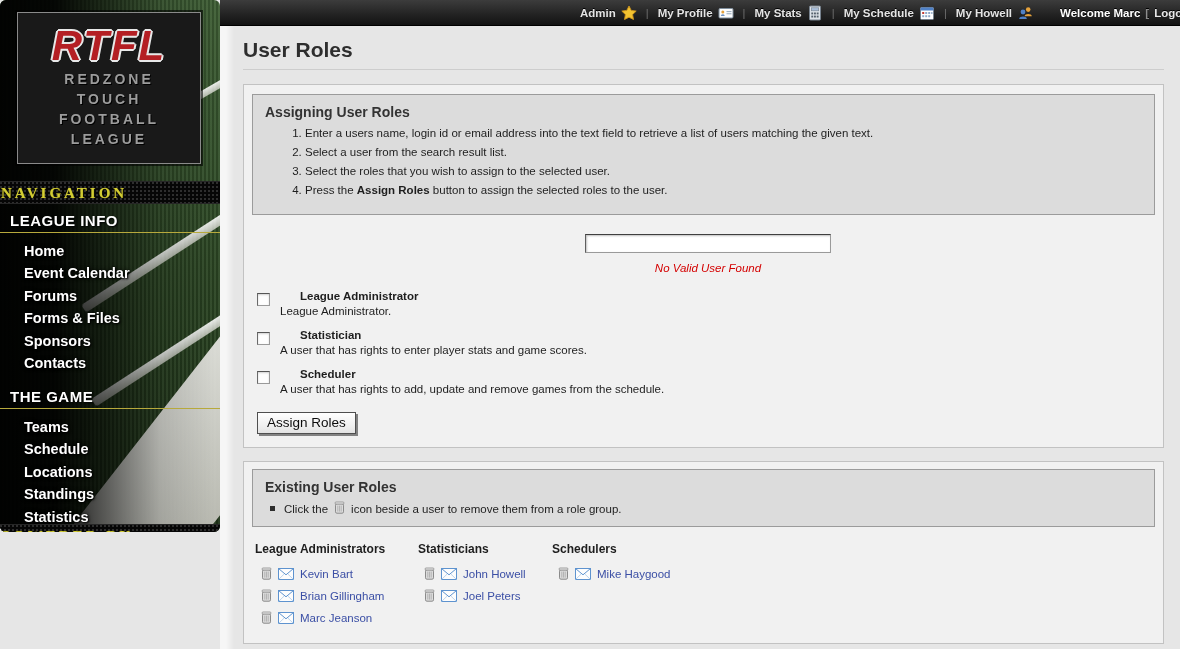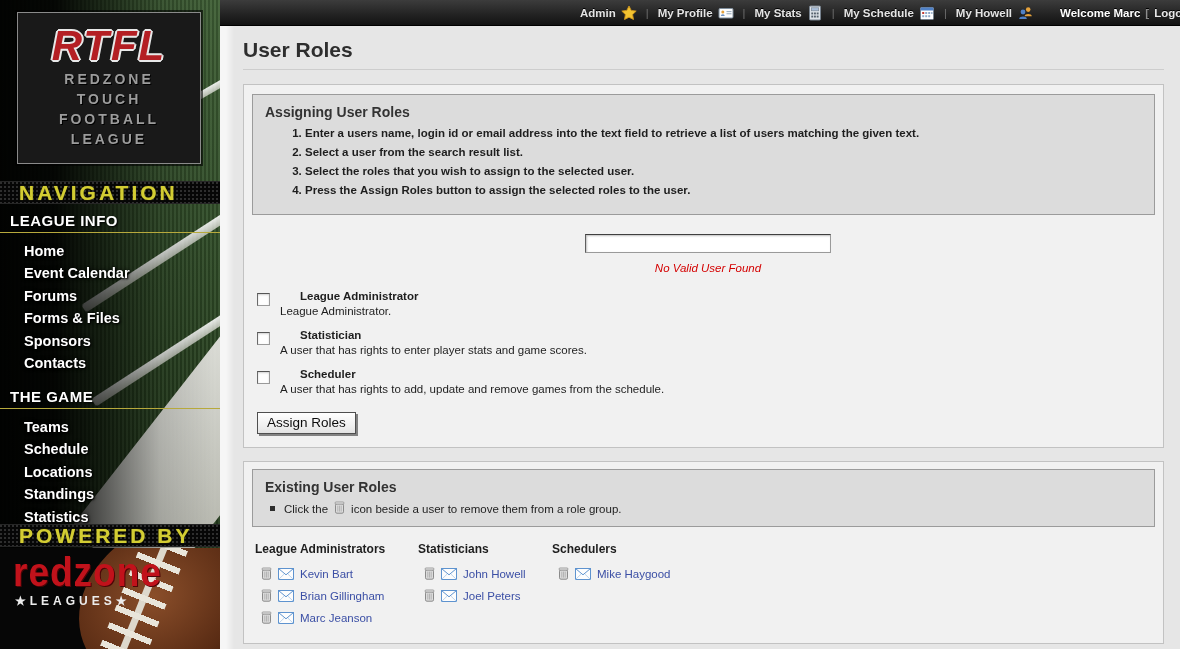--- a/index.html
+++ b/index.html
@@ -4,25 +4,26 @@
 <style>
   * { box-sizing: border-box; }
   html,body { margin:0; padding:0; }
   body {
     width:1180px; height:649px; position:relative; overflow:hidden;
     font-family:"Liberation Sans", sans-serif; background:#e6e6e6;
   }
 
   
   .sidebar {
-    position:absolute; left:0; top:0; width:220px; height:649px; overflow:hidden;
+    position:absolute; left:0; top:0; width:220px; height:532px; overflow:hidden;
     background-color:#35502c;
     background-image:
       repeating-linear-gradient(90deg, rgba(0,0,0,.14) 0 2px, rgba(255,255,255,.05) 2px 4px),
       linear-gradient(160deg, #44663a 0%, #2c4724 55%, #1f3319 100%);
+    border-radius: 6px;
   }
   .sidebar .shade {
     position:absolute; inset:0; z-index:2;
     background:linear-gradient(90deg, rgba(0,0,0,.97) 0px, rgba(0,0,0,.93) 55px, rgba(0,0,0,.55) 110px, rgba(0,0,0,.18) 160px, rgba(0,0,0,0) 215px);
   }
   .yl { position:absolute; z-index:1; background:linear-gradient(rgba(255,255,255,.9), rgba(225,225,218,.75)); border-radius:3px; filter:blur(.4px); }
   .yl0 { width:100px; height:7px; top:98px;  left:140px; transform:rotate(-30deg); }
   .yl1 { width:170px; height:9px; top:258px; left:70px;  transform:rotate(-33deg); }
   .yl2 { width:170px; height:9px; top:352px; left:80px;  transform:rotate(-33deg); }
   .stripe { position:absolute; z-index:1; width:300px; height:110px; top:390px; left:55px; transform:rotate(-52deg); background:linear-gradient(#e3e3de, #c2c2ba); opacity:.95; border-radius:10px; }
@@ -39,22 +40,22 @@
                 -1px -1px #e8e8e8, 1px 1px #e8e8e8, 1px -1px #e8e8e8, -1px 1px #e8e8e8;
   }
   .logo-line { color:#9c9c9c; font-weight:bold; font-size:14px; line-height:20px; letter-spacing:3px; text-shadow:1px 1px 0 #000; }
 
   .led-bar {
     position:absolute; z-index:4; left:0; width:220px; height:23px; background:#060606;
     background-image:radial-gradient(circle at 1px 1px, #2e2e2e 22%, transparent 24%);
     background-size:4px 4px; border-top:1px solid #262626; border-bottom:1px solid #262626;
   }
   .led-bar span {
-    display:block; padding-left:19px; line-height:22px;
-    font-family:Liberation Sans, sans-serif; font-weight:bold; font-size:21px;
+    display:block; padding-left:1px; line-height:22px;
+    font-family:Liberation Serif, serif; font-weight:bold; font-size:15px;
     color:#d3cd33; letter-spacing:3px; text-shadow:0 0 1px #7a7514;
   }
   .nav-led { top:181px; }
   .powered-led { top:524px; }
 
   .side-section { position:absolute; z-index:3; left:0; width:220px; }
   .sec-league { top:208px; }
   .sec-game   { top:384px; }
   .side-section h3 {
     margin:0; padding:4px 0 3px 10px; font-size:15px; color:#fff; letter-spacing:.5px;
@@ -91,21 +92,21 @@
   .page { padding:10px 16px 0 23px; }
   h1.page-title { margin:2px 0 7px; font-size:21px; color:#2e2e2e; }
   .title-rule { border:0; border-top:1px solid #cdcdcd; margin:0; }
 
   .panel { border:1px solid #c2c2c2; background:#f1f1f1; }
   .panel-a { margin-top:14px; padding:9px 8px 13px; }
   .panel-b { margin-top:13px; padding:7px 8px 10px; }
 
   .gray-box { background:#dcdcdc; border:1px solid #9b9b9b; padding:7px 12px 12px; }
   .gray-box h2 { margin:2px 0 6px; font-size:14px; color:#333; }
-  .gray-box ol { margin:6px 0 4px; padding-left:40px; font-size:11.5px; color:#1e1e1e;font-weight:bold; }
+  .gray-box ol { margin:6px 0 4px; padding-left:40px; font-size:11.5px; color:#1e1e1e; }
   .gray-box ol li { margin:4px 0; line-height:15px; }
 
   .search-row { display:flex; align-items:center; gap:9px; margin:19px 0 0 9px;flex-direction:column; }
   .search-input {
     width:246px; height:19px; font-size:12px; padding:1px 3px; background:#fff;
     border:1px solid #9a9a9a; border-top-color:#3f3f3f; border-left-color:#5e5e5e;
     box-shadow:inset 1px 1px 2px rgba(0,0,0,.25); outline:none;
   }
   .search-status { color:#d40000; font-style:italic; font-size:11.5px; }
 

